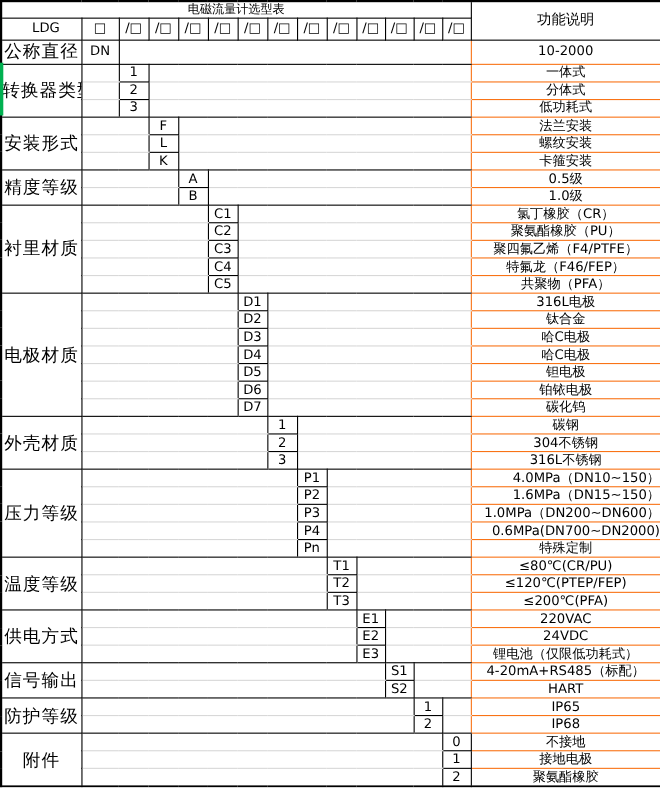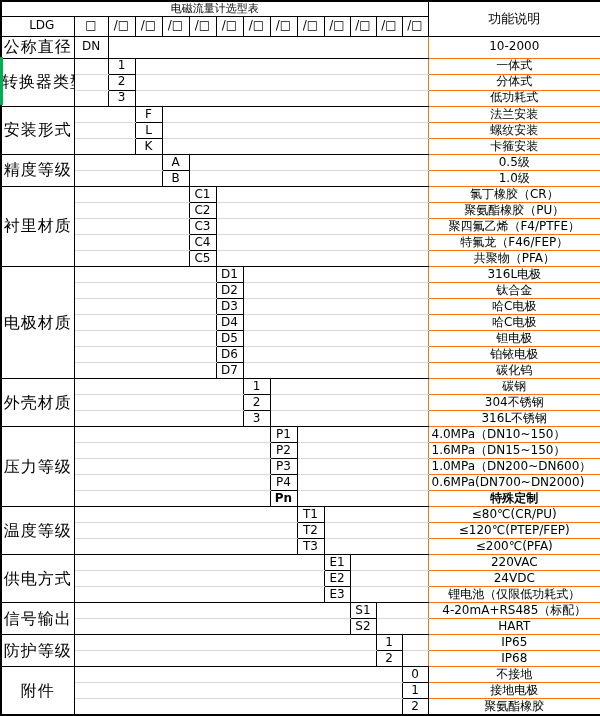--- a/index.html
+++ b/index.html
@@ -8,21 +8,21 @@
   table{width:600px;height:716px;border-collapse:collapse;table-layout:fixed;border:2px solid #000;}
   td{padding:0;font-size:12px;text-align:center;vertical-align:middle;overflow:hidden;white-space:nowrap;line-height:1.1;}
   td.title{font-size:11px;border:1px solid #000;margin-left:18px;}
   td.fnhead{font-size:13px;border:1px solid #000;}
   td.ldg{text-align:center;padding-left:8px;border:1px solid #000;}
   td.code{border:1px solid #000;font-size:12px;}
   td.lbl{border:1px solid #000;font-size:16px;letter-spacing:1px;}
   td.empty{border-top:none;border-left:none;border-right:none;border-bottom:1px solid #d8d8d8;}
   td.empty.ge{border-bottom:1px solid #000;}
   td.desc{border:1px solid #f97316;}
-  td.desc.left{text-align:left;padding-left:3px;margin-left:32px;}
+  td.desc.left{text-align:right;padding-left:3px;margin-left:32px;}
   .green-strip{position:absolute;left:0;top:57px;width:3px;height:48px;}
 </style>
 </head>
 <body>
 
 <div class="wrap">
   <table>
     <colgroup>
       <col style="width:73px">
         <col style="width:34px">
@@ -229,21 +229,21 @@
           <td class="code">P3</td>
           <td class="empty" colspan="5"></td>
           <td class="desc left">1.0MPa（DN200~DN600）</td>
         </tr>
         <tr style="height: 16px;">
           <td class="empty" colspan="7"></td>
           <td class="code">P4</td>
           <td class="empty" colspan="5"></td>
           <td class="desc left">0.6MPa(DN700~DN2000)</td>
         </tr>
-        <tr style="height: 16px; font-weight: bold;">
+        <tr style="height: 16px;">
           <td class="empty ge" colspan="7"></td>
           <td class="code">Pn</td>
           <td class="empty ge" colspan="5"></td>
           <td class="desc">特殊定制</td>
         </tr>
         <tr style="height: 16px;">
           <td class="lbl" rowspan="3">温度等级</td>
           <td class="empty" colspan="8"></td>
           <td class="code">T1</td>
           <td class="empty" colspan="4"></td>

